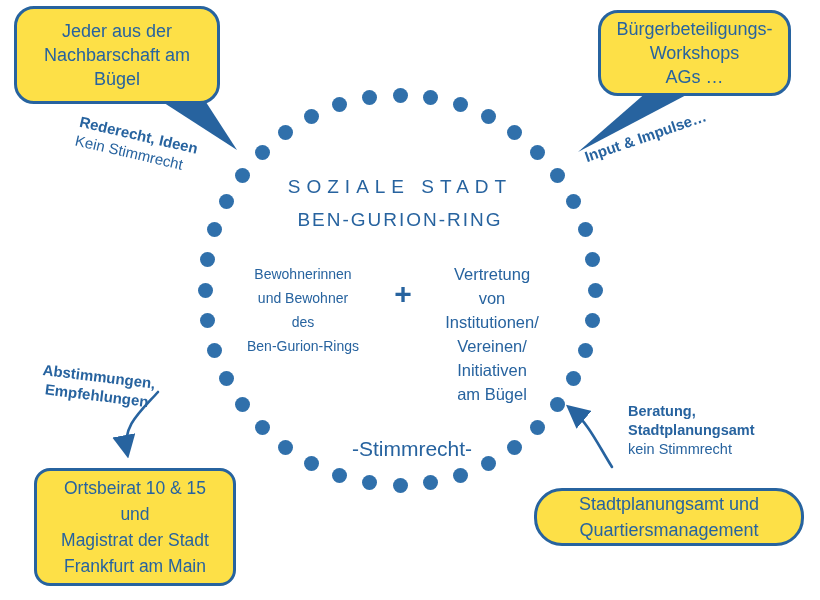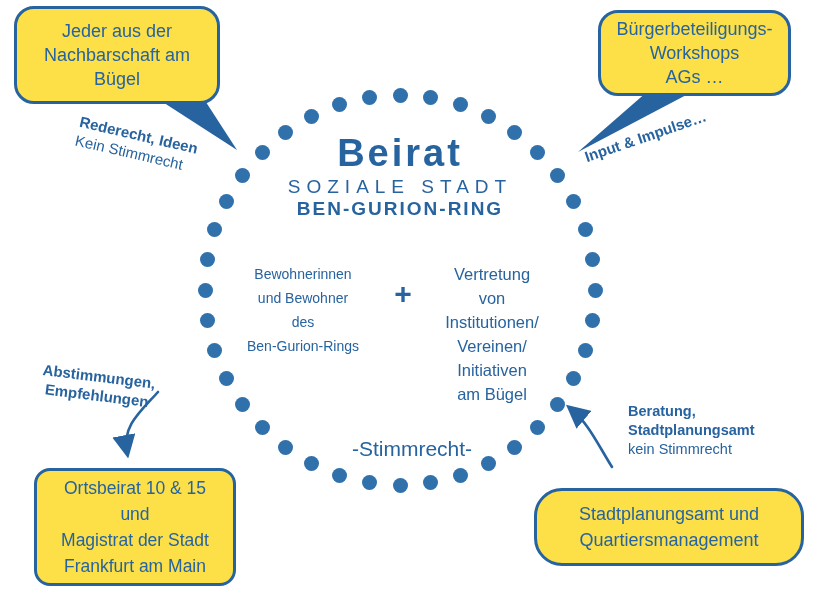--- a/index.html
+++ b/index.html
@@ -36,34 +36,34 @@
     border-radius:20px;
     background:#fde047;
     display:flex;align-items:center;justify-content:center;
     text-align:center;
     color:var(--blue);
     z-index:2;
   }
   .bubble-tl{left:14px;top:6px;width:206px;height:98px;font-size:18px;line-height:24px;}
   .bubble-tr{left:598px;top:10px;width:193px;height:86px;font-size:18px;line-height:24px;}
   .box-bl{left:34px;top:468px;width:202px;height:118px;font-size:17.5px;line-height:26px;border-radius:16px;}
-  .box-br{left:534px;top:488px;width:270px;height:78px;font-size:18px;line-height:26px;border-radius:28px;}
+  .box-br{left:534px;top:488px;width:270px;height:58px;font-size:18px;line-height:26px;border-radius:28px;}
   
   .center-text{position:absolute;text-align:center;color:var(--blue);}
   .title{
     left:400px;top:132px;transform:translateX(-50%);
     font-size:38px;font-weight:bold;letter-spacing:3px;
   }
   .subtitle1{
     left:400px;top:176px;transform:translateX(-50%);
     font-size:19px;letter-spacing:6px;white-space:nowrap;
   }
   .subtitle2{
-    left:400px;top:198px;transform:translateX(-50%);
-    font-size:19px;letter-spacing:2px;white-space:nowrap;font-weight:bold;
+    left:400px;top:209px;transform:translateX(-50%);
+    font-size:19px;letter-spacing:2px;white-space:nowrap;
   }
   .members-left{
     left:303px;top:262px;transform:translateX(-50%);
     width:170px;font-size:14px;line-height:24px;
   }
   .plus{
     left:403px;top:277px;transform:translateX(-50%);
     font-size:30px;font-weight:bold;
   }
   .members-right{
@@ -139,21 +139,20 @@
       <div class="dot" style="left: 452.758px; top: 97.044px;"></div>
       <div class="dot" style="left: 481.028px; top: 108.754px;"></div>
       <div class="dot" style="left: 507.118px; top: 124.742px;"></div>
       <div class="dot" style="left: 530.386px; top: 144.614px;"></div>
       <div class="dot" style="left: 550.258px; top: 167.882px;"></div>
       <div class="dot" style="left: 566.246px; top: 193.972px;"></div>
       <div class="dot" style="left: 577.956px; top: 222.242px;"></div>
       <div class="dot" style="left: 585.099px; top: 251.995px;"></div>
     </div>
 
-  <div class="center-text title">Beirat</div>
   <div class="center-text subtitle1">SOZIALE STADT</div>
   <div class="center-text subtitle2">BEN-GURION-RING</div>
   <div class="center-text members-left multiline">Bewohnerinnen
 und Bewohner
 des
 Ben-Gurion-Rings</div>
   <div class="center-text plus">+</div>
   <div class="center-text members-right multiline">Vertretung
 von
 Institutionen/

